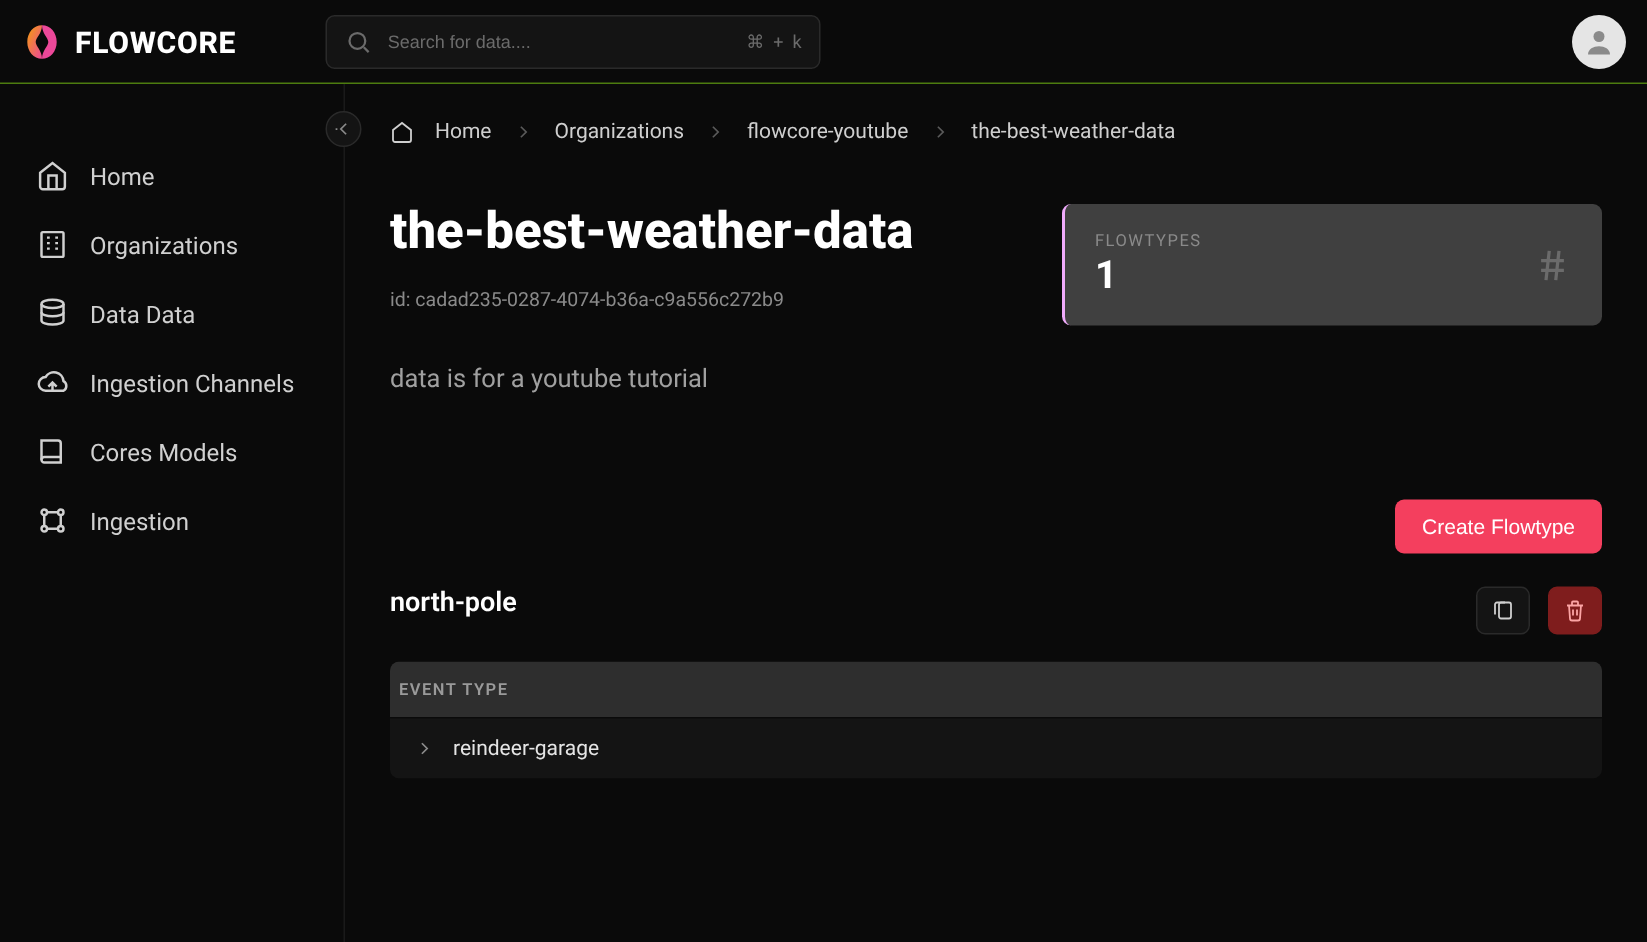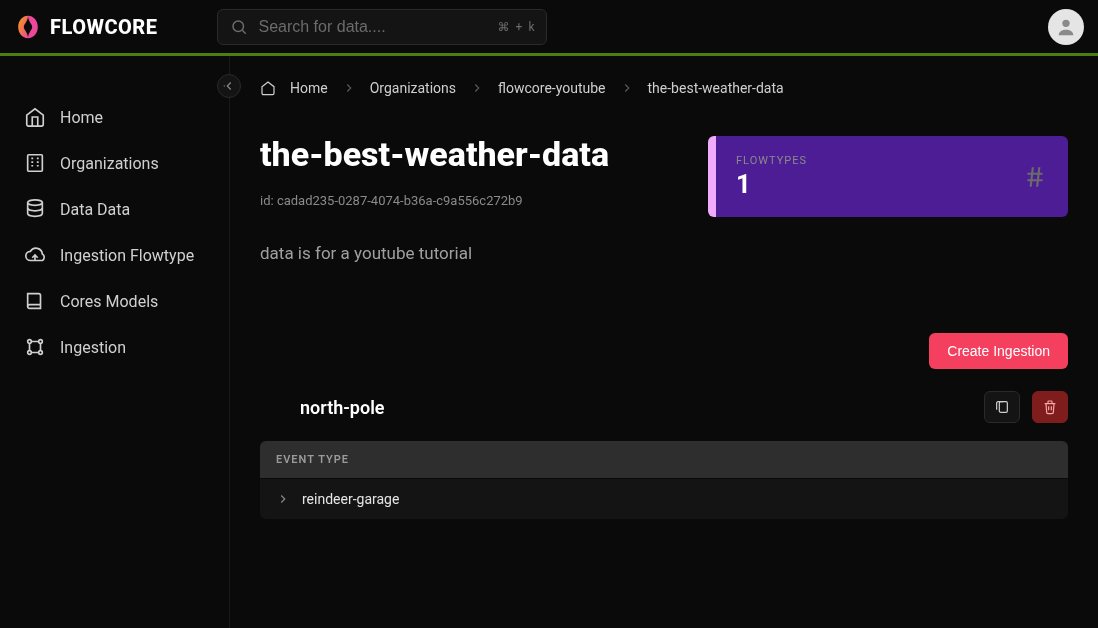--- a/index.html
+++ b/index.html
@@ -13,21 +13,21 @@
       color: #e5e5e5;
       width: 1098px;
       height: 628px;
       overflow: hidden;
     }
     .topbar {
       display: flex;
       align-items: center;
       padding: 8px 14px;
       height: 56px;
-      border-bottom: 3px solid #4d7c0f;
+      border-bottom: 1px solid #4d7c0f;
     }
     .logo-wrap {
       display: flex;
       align-items: center;
       gap: 8px;
     }
     .logo-mark {
       width: 28px;
       height: 28px;
     }
@@ -46,21 +46,21 @@
       border-radius: 6px;
       padding: 8px 12px;
       width: 330px;
       gap: 10px;
     }
     .search input {
       background: transparent;
       border: none;
       outline: none;
       color: #fde047;
-      font-size: 16px;
+      font-size: 12px;
       flex: 1;
     }
     .search input::placeholder {
       color: #6b6b6b;
     }
     .search-keys {
       display: flex;
       gap: 6px;
       color: #6b6b6b;
       font-size: 12px;
@@ -149,22 +149,22 @@
       color: #fff;
       line-height: 1.1;
     }
     .title-block .id-line {
       font-size: 13px;
       color: #8a8a8a;
       margin-top: 20px;
     }
     .flowtypes-card {
       width: 360px;
-      background: #4c1d95;
-      border-left: 8px solid #f0abfc;
+      background: #404040;
+      border-left: 2px solid #f0abfc;
       border-radius: 6px;
       padding: 18px 20px;
       display: flex;
       align-items: center;
       justify-content: space-between;
     }
     .flowtypes-card .ft-label {
       font-size: 11px;
       letter-spacing: 1px;
       color: #8a8a8a;
@@ -194,24 +194,23 @@
       color: #fff;
       border: none;
       padding: 10px 18px;
       border-radius: 6px;
       font-size: 14px;
       font-weight: 500;
       cursor: pointer;
     }
     .flowtype-head {
       display: flex;
-      align-items: center;
+      align-items: flex-start;
       justify-content: space-between;
       margin-bottom: 18px;
-      margin-left: 40px;
     }
     .flowtype-head h2 {
       font-size: 18px;
       font-weight: 600;
       color: #fff;
     }
     .icon-btns {
       display: flex;
       gap: 12px;
     }
@@ -230,21 +229,21 @@
       background: #7f1d1d;
       border-color: #7f1d1d;
       color: #fca5a5;
     }
     .event-table {
       border-radius: 6px;
       overflow: hidden;
     }
     .event-table .th {
       background: #2e2e2e;
-      padding: 12px 16px;
+      padding: 12px 6px;
       font-size: 11px;
       letter-spacing: 1px;
       color: #9a9a9a;
       text-transform: uppercase;
       font-weight: 600;
     }
     .event-table .tr {
       display: flex;
       align-items: center;
       gap: 12px;
@@ -324,21 +323,21 @@
             <path d="M4 5v6c0 1.7 3.6 3 8 3s8-1.3 8-3V5"></path>
             <path d="M4 11v6c0 1.7 3.6 3 8 3s8-1.3 8-3v-6"></path>
         </svg>
         <span>Data Data</span>
       </li>
       <li>
         <svg width="22" height="22" viewBox="0 0 24 24" fill="none" stroke="#d0d0d0" stroke-width="1.8">
           <path d="M7 18a5 5 0 0 1 0-10 7 7 0 0 1 13 3 4 4 0 0 1 0 7H7z"></path>
             <path d="M12 12v6M9 15l3-3 3 3"></path>
         </svg>
-        <span>Ingestion Flowtype</span>
+        <span>Ingestion Channels</span>
       </li>
       <li>
         <svg width="22" height="22" viewBox="0 0 24 24" fill="none" stroke="#d0d0d0" stroke-width="1.8">
           <path d="M4 4h12a2 2 0 0 1 2 2v14H6a2 2 0 0 1-2-2z"></path>
             <path d="M4 18a2 2 0 0 1 2-2h12"></path>
         </svg>
         <span>Cores Models</span>
       </li>
       <li>
         <svg width="22" height="22" viewBox="0 0 24 24" fill="none" stroke="#d0d0d0" stroke-width="1.8">
@@ -388,21 +387,21 @@
         </div>
         <svg class="hash-icon" width="26" height="26" viewBox="0 0 24 24" fill="none" stroke="currentColor" stroke-width="2">
           <path d="M5 9h14M5 15h14M10 3l-2 18M16 3l-2 18"></path>
         </svg>
       </div>
     </div>
 
     <p class="desc">data is for a youtube tutorial</p>
 
     <div class="action-row">
-      <button class="btn-primary">Create Ingestion</button>
+      <button class="btn-primary">Create Flowtype</button>
     </div>
 
     <div class="flowtype-head">
       <h2>north-pole</h2>
       <div class="icon-btns">
         <div class="icon-btn">
           <svg width="16" height="16" viewBox="0 0 24 24" fill="none" stroke="#cfcfcf" stroke-width="1.8">
             <rect x="8" y="4" width="12" height="16" rx="2"></rect>
               <path d="M4 16V6a2 2 0 0 1 2-2h8"></path>
           </svg>

